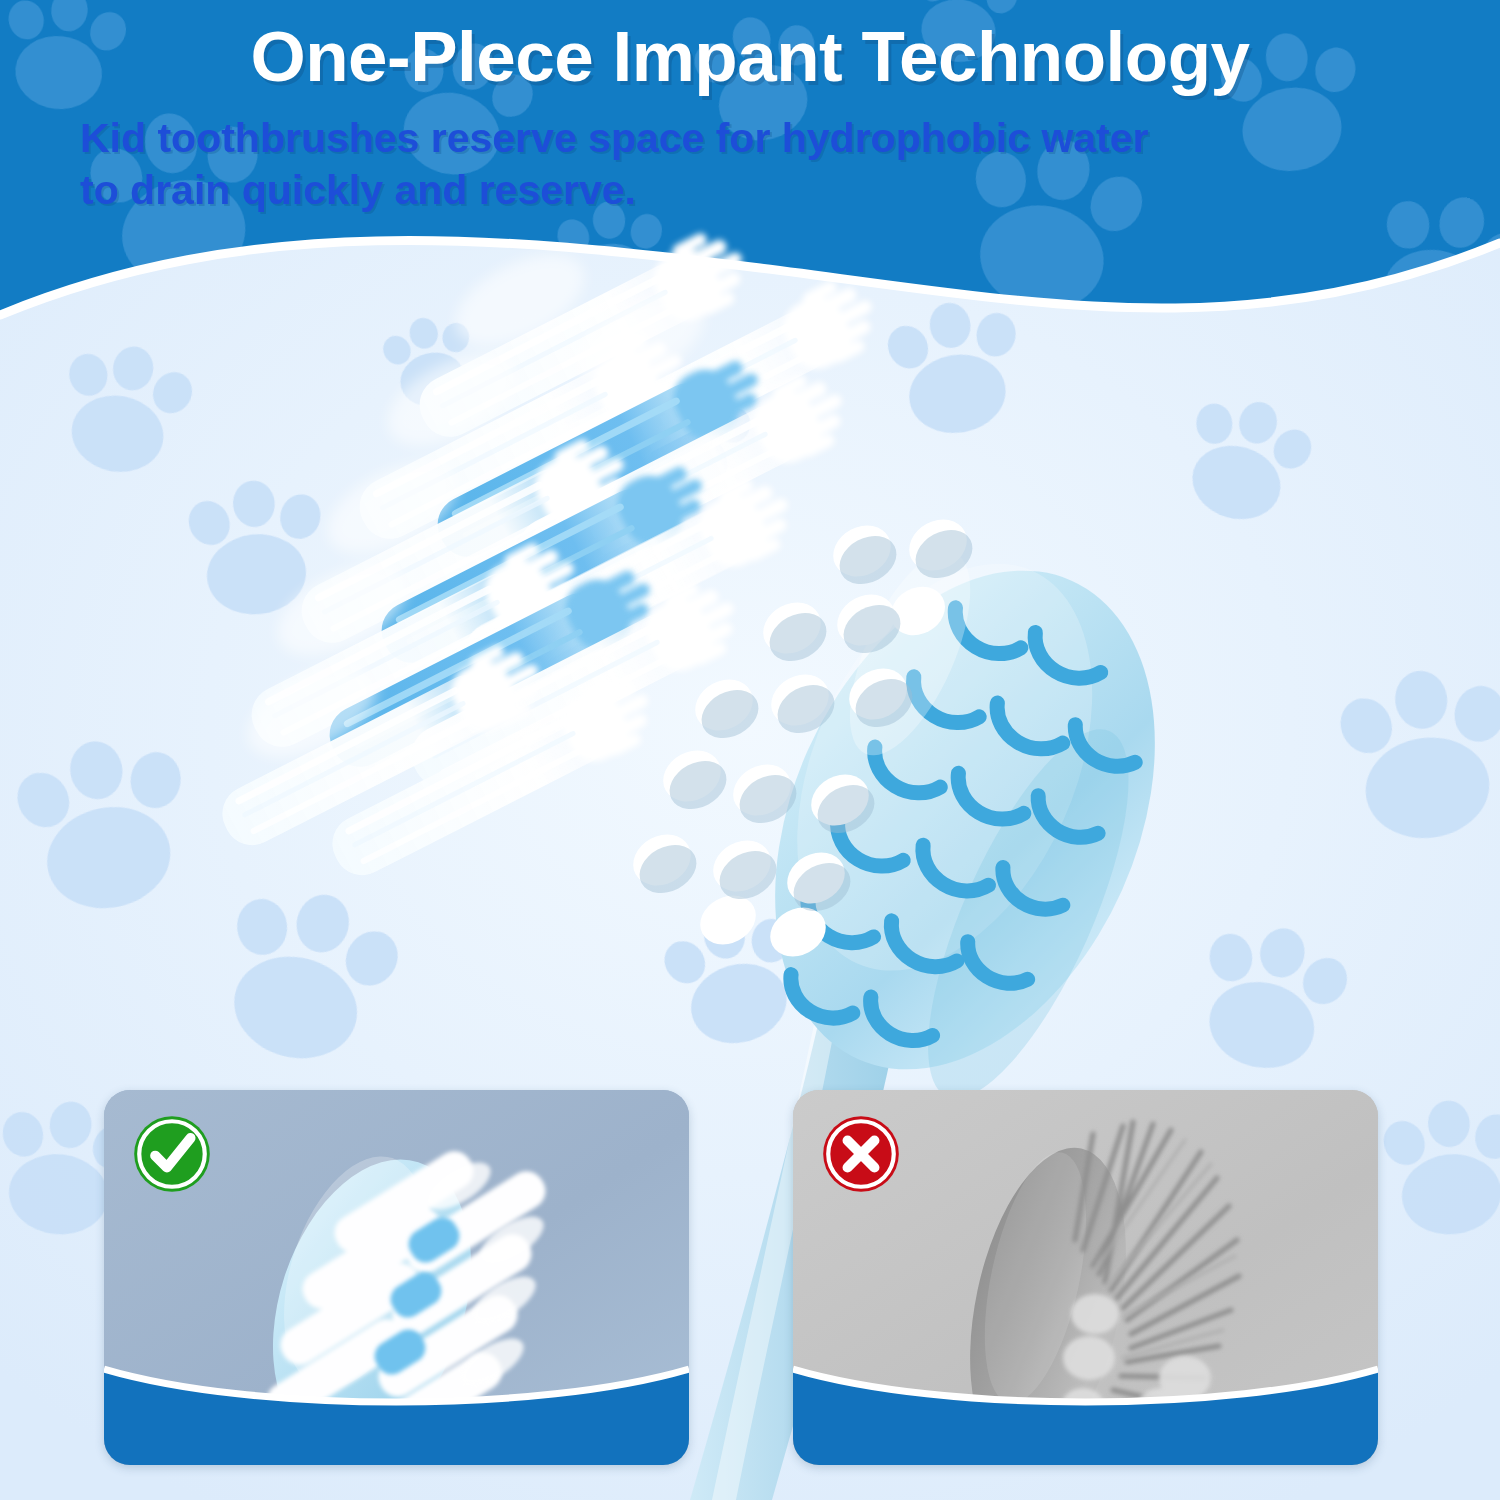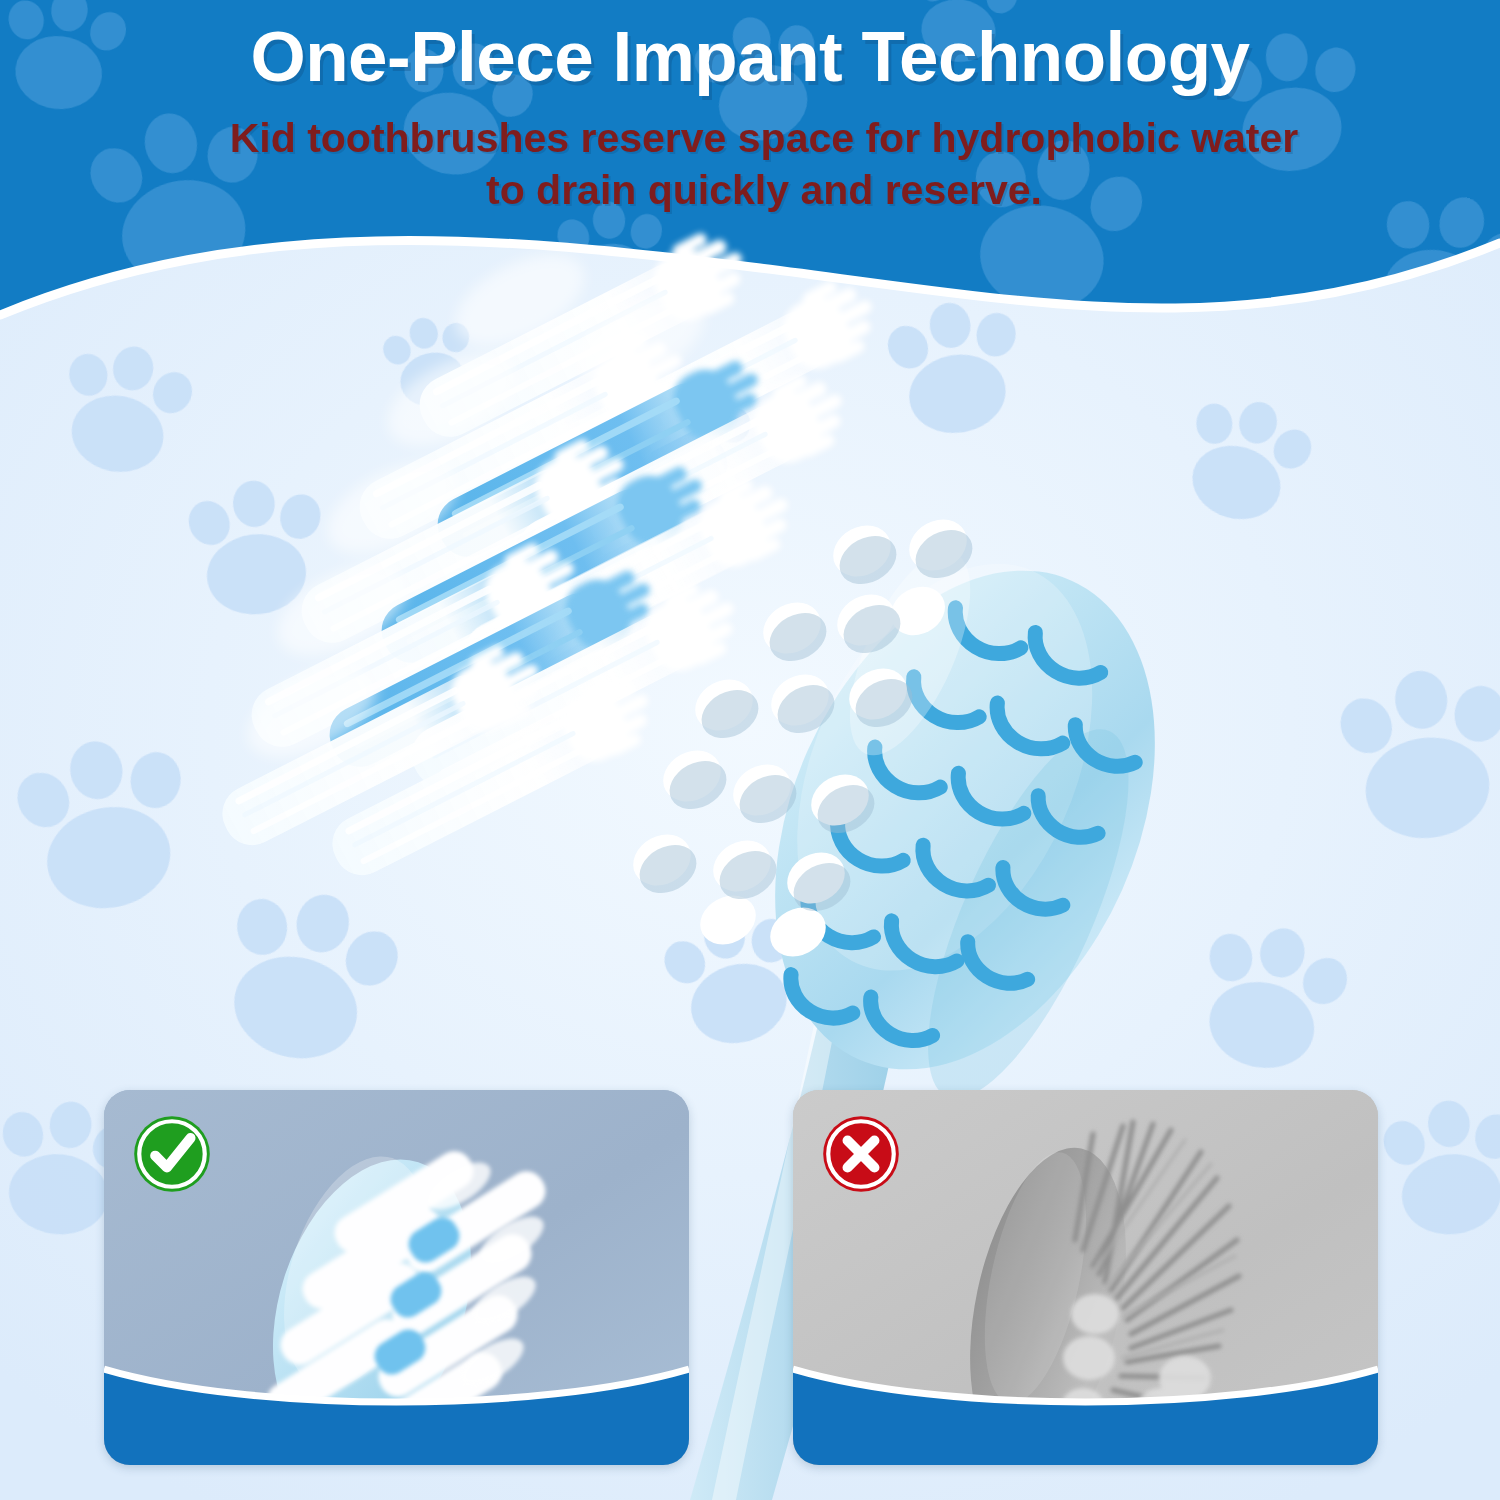--- a/index.html
+++ b/index.html
@@ -57,25 +57,25 @@
     font-weight: bold;
     color: #ffffff;
     letter-spacing: -0.5px;
     text-shadow: 3px 4px 0 rgba(10,70,120,0.28);
     white-space: nowrap;
   }
   .subtitle {
     position: absolute;
     left: 80px; right: 52px;
     top: 112px;
-    text-align: center;
+    text-align: left;
     font-size: 41px;
     font-weight: bold;
     line-height: 1.28;
-    color: #7f1d1d;
+    color: #1d4ed8;
     text-shadow: 2px 2px 0 rgba(10,70,120,0.22);
   }
 
   
   .hero {
     position: absolute;
     inset: 0;
     z-index: 3;
   }
 

